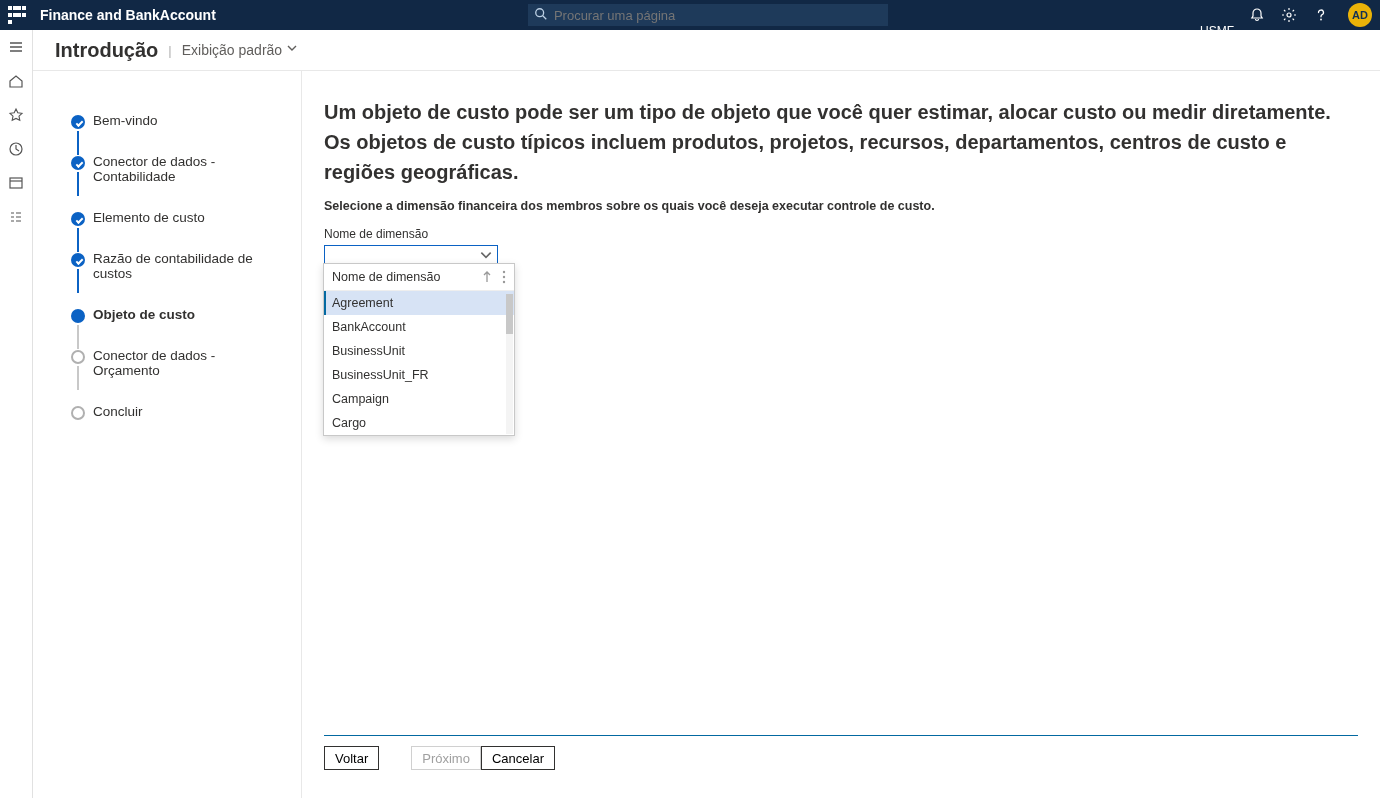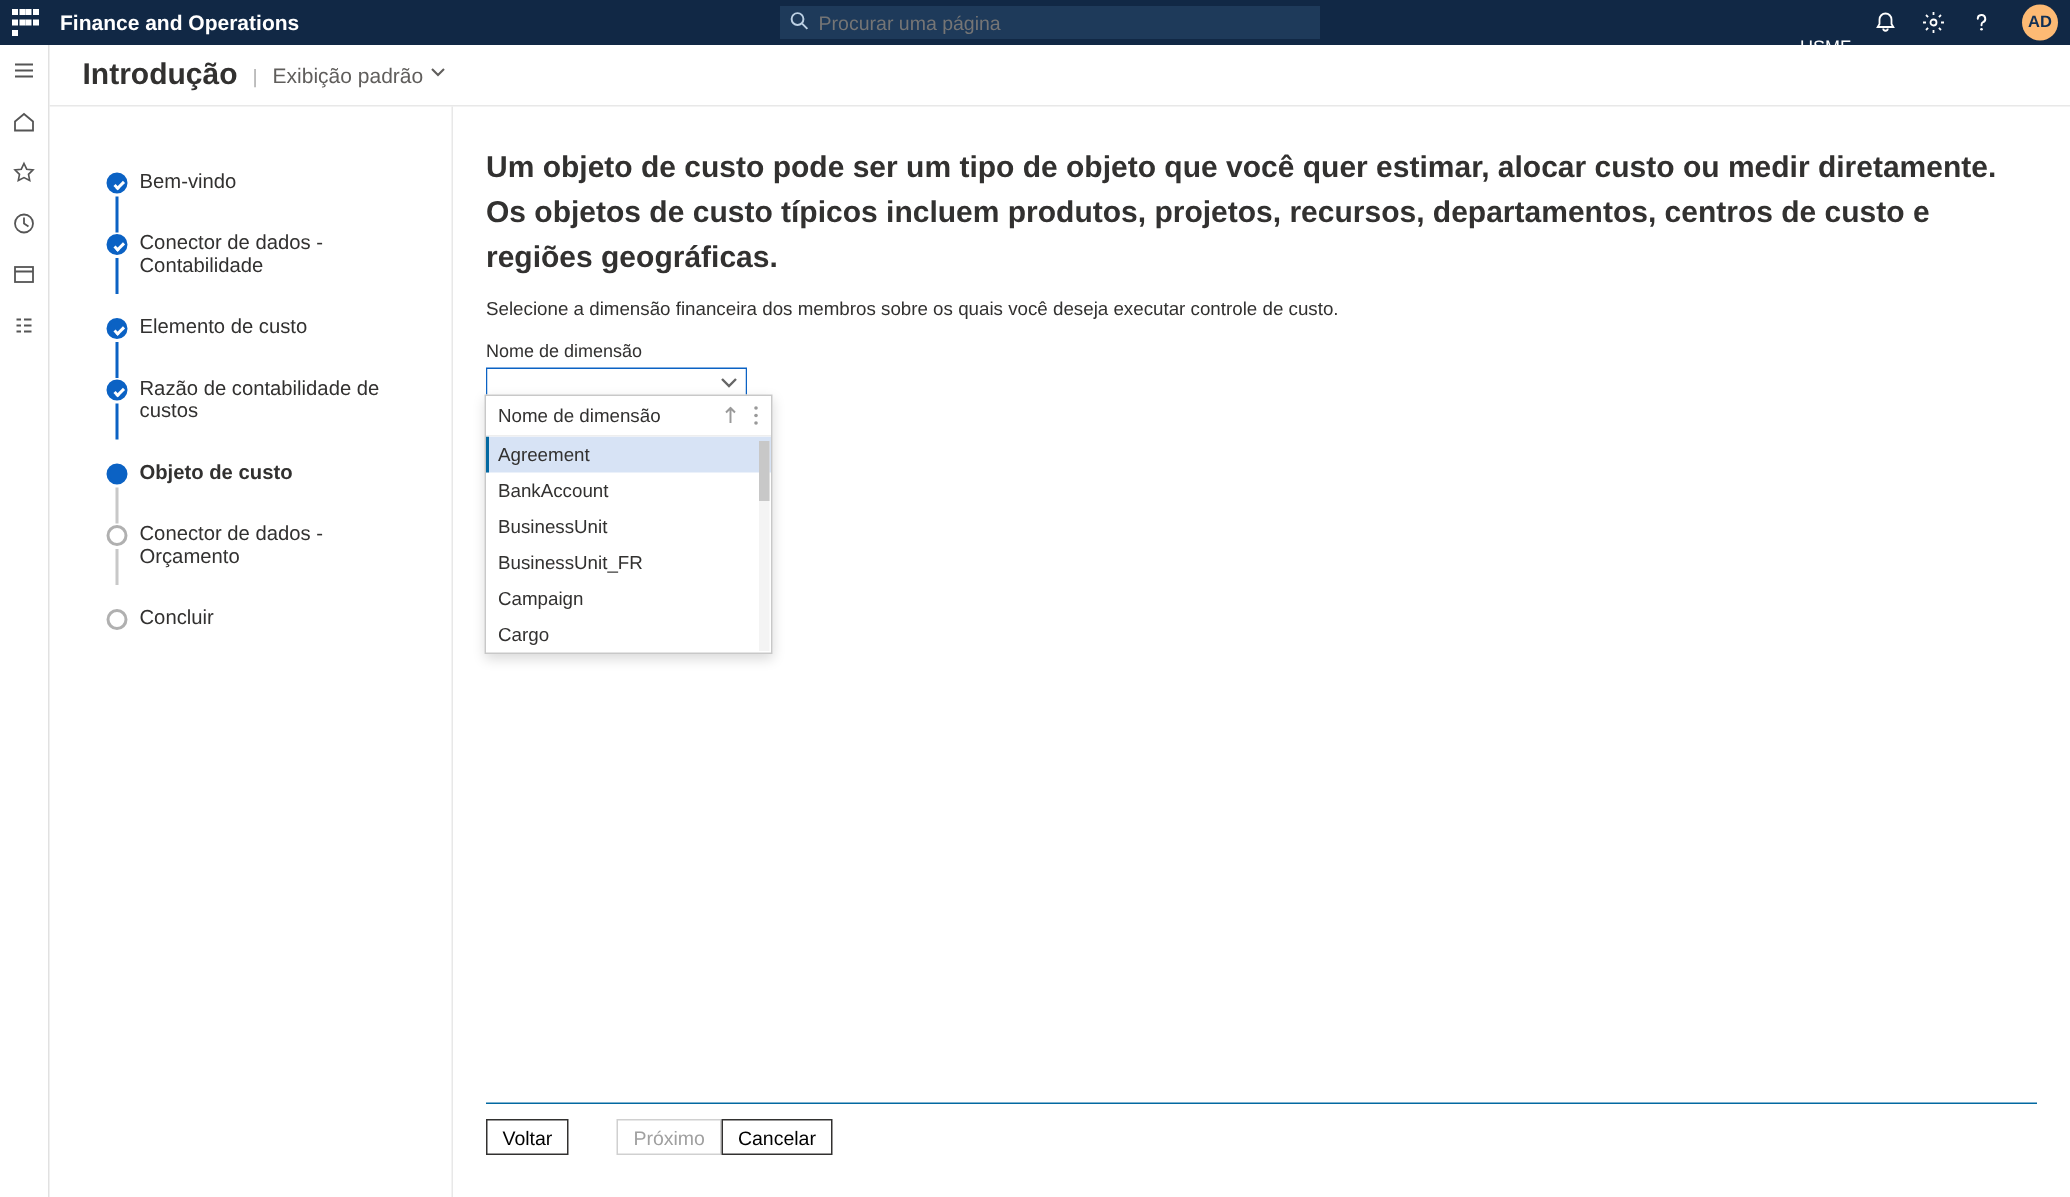--- a/index.html
+++ b/index.html
@@ -9,21 +9,21 @@
   .topbar .waffle { width:18px; height:18px; margin-right:14px; display:flex; flex-wrap:wrap; align-content:space-between; justify-content:space-between; cursor:pointer; }
   .topbar .waffle span { width:4px; height:4px; background:#fff; display:block; }
   .topbar .app-title { font-size:14px; font-weight:600; white-space:nowrap; }
   .topbar .search-wrap { flex:1; display:flex; justify-content:center; }
   .topbar .search { width:360px; height:22px; background:#1e3a5a; border:none; color:#ddd; font-size:13px; padding:1px 8px 1px 26px; }
   .topbar .search-box { position:relative; }
   .topbar .search-box .search-icon { position:absolute; left:6px; top:3px; pointer-events:none; }
   .topbar .right { display:flex; align-items:center; gap:14px; }
   .topbar .company { font-size:12px;margin-top:32px; }
   .topbar .icon-btn { width:18px; height:18px; display:flex; align-items:center; justify-content:center; cursor:pointer; }
-  .topbar .avatar { width:24px; height:24px; border-radius:50%; background:#fdba74; display:flex; align-items:center; justify-content:center; font-size:11px; color:#113055; font-weight:600; margin-left:4px; }
+  .topbar .avatar { width:24px; height:24px; border-radius:50%; background:#eab308; display:flex; align-items:center; justify-content:center; font-size:11px; color:#113055; font-weight:600; margin-left:4px; }
   
   .shell { display:flex; height:calc(100% - 30px); }
   .leftrail { width:33px; border-right:1px solid #e1e1e1; display:flex; flex-direction:column; align-items:center; padding-top:8px; gap:16px; }
   .leftrail .rail-icon { width:18px; height:18px; cursor:pointer; color:#555; display:flex; align-items:center; justify-content:center; }
   .content-area { flex:1; display:flex; flex-direction:column; min-width:0; }
   .page-header { display:flex; align-items:center; padding:10px 22px 10px 22px; height:40px; }
   .page-header h1 { font-size:20px; font-weight:600; margin:0; }
   .page-header .divider { color:#b0b0b0; margin:0 10px; }
   .page-header .view { font-size:14px; color:#605e5c; cursor:pointer; display:inline-flex; align-items:flex-start; gap:4px; }
   .main-body { flex:1; display:flex; border-top:1px solid #e8e8e8; min-height:0; }
@@ -34,21 +34,21 @@
   .wizard-steps li.completed .bullet { border-color:#0b62c4; background:#0b62c4; }
   .wizard-steps li.completed .bullet::after { content:""; position:absolute; left:3px; top:4px; width:5px; height:2px; border-left:2px solid #fff; border-bottom:2px solid #fff; transform:rotate(-45deg); }
   .wizard-steps li.current .bullet { border-color:#0b62c4; background:#0b62c4; }
   .wizard-steps li.current { font-weight:700; }
   .wizard-steps li::before { content:""; position:absolute; left:6px; top:18px; width:2px; height:24px; background:#0b62c4; }
   .wizard-steps li:last-child::before, .wizard-steps li.branch-end::before { background:#c8c8c8; }
   .wizard-steps li.future::before { background:#c8c8c8; }
   .wizard-steps li:last-child::before { display:none; }
   .wizard-content { flex:1; padding:26px 22px 16px 22px; position:relative; display:flex; flex-direction:column; min-width:0; }
   .wizard-content .heading { font-size:20px; font-weight:600; line-height:1.5; max-width:1040px; }
-  .wizard-content .sub { margin-top:12px; font-size:12.5px; color:#323130; }
+  .wizard-content .sub { margin-top:12px; font-size:12.5px; color:#323130;font-weight:bold; }
   .field-label { margin-top:14px; font-size:12px; color:#323130; }
   .combo { margin-top:4px; width:174px; height:22px; border:1px solid #0b62c4; position:relative; background:#fff; }
   .combo input { width:100%; height:100%; border:none; outline:none; padding:0 22px 0 6px; font-size:13px; }
   .combo .chev { position:absolute; right:4px; top:2px; cursor:pointer; }
   .dropdown { position:absolute; top:22px; left:-1px; width:192px; border:1px solid #c8c8c8; background:#fff; box-shadow:0 3px 8px rgba(0,0,0,.15); z-index:10; }
   .dropdown .dd-header { display:flex; align-items:center; justify-content:space-between; padding:6px 8px; font-size:12.5px; color:#323130; border-bottom:1px solid #eee; }
   .dropdown .dd-header .sort { color:#888; }
   .dropdown .dd-list { max-height:150px; overflow-y:auto; }
   .dropdown .dd-item { padding:5px 8px; font-size:12.5px; cursor:pointer; }
   .dropdown .dd-item.selected { background:#d7e3f5; border-left:2px solid #0369a1; padding-left:6px; }
@@ -69,21 +69,21 @@
     <span></span>
       <span></span>
       <span></span>
     <span></span>
       <span></span>
       <span></span>
     <span></span>
       <span></span>
       <span></span>
   </div>
-  <div class="app-title">Finance and Operations</div>
+  <div class="app-title">Finance and BankAccount</div>
   <div class="search-wrap">
     <div class="search-box">
       <span class="search-icon">
         <svg width="14" height="14" viewBox="0 0 16 16">
             <circle cx="6.5" cy="6.5" r="4.5" fill="none" stroke="#bcd0e4" stroke-width="1.5"></circle>
             <line x1="10" y1="10" x2="14" y2="14" stroke="#bcd0e4" stroke-width="1.5"></line>
           </svg>
       </span>
       <input class="search" type="text" placeholder="Procurar uma página" style="">
     </div>

